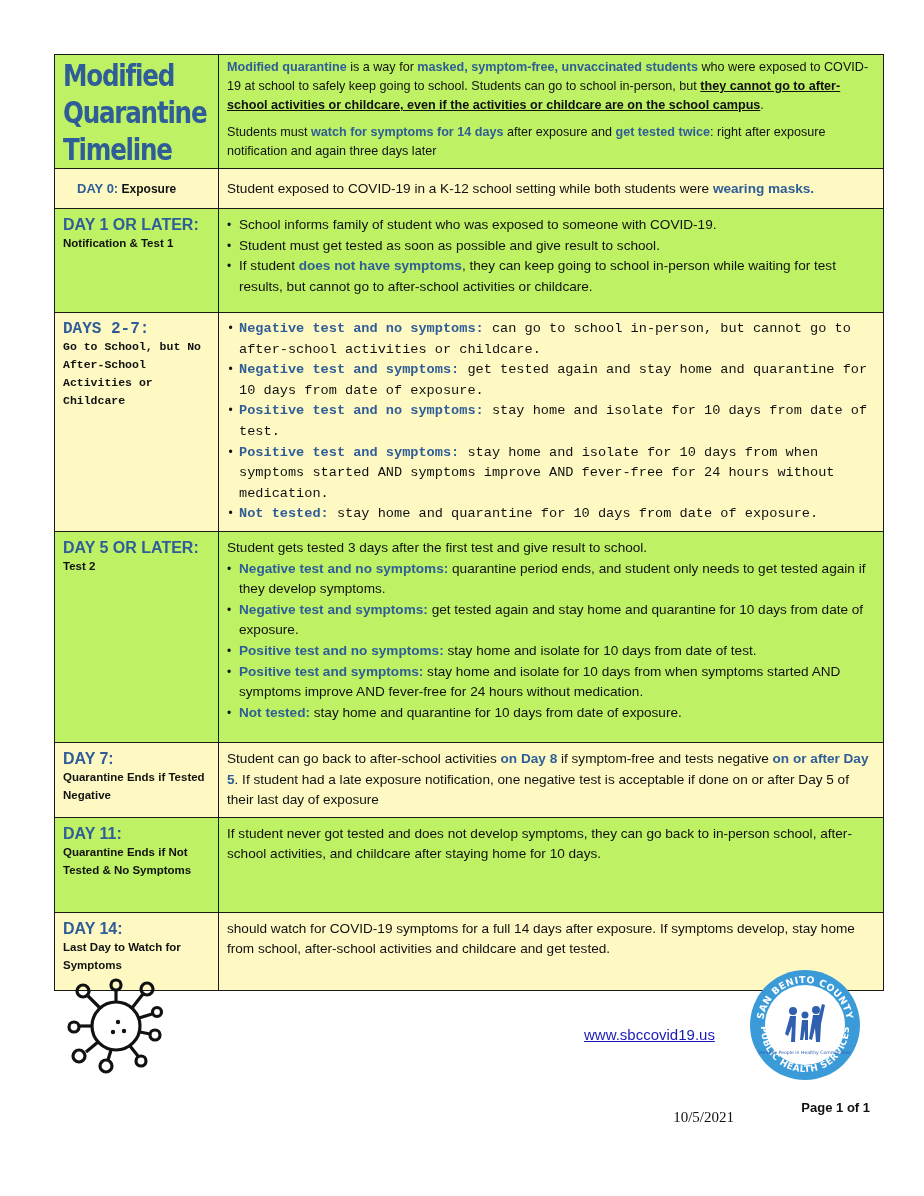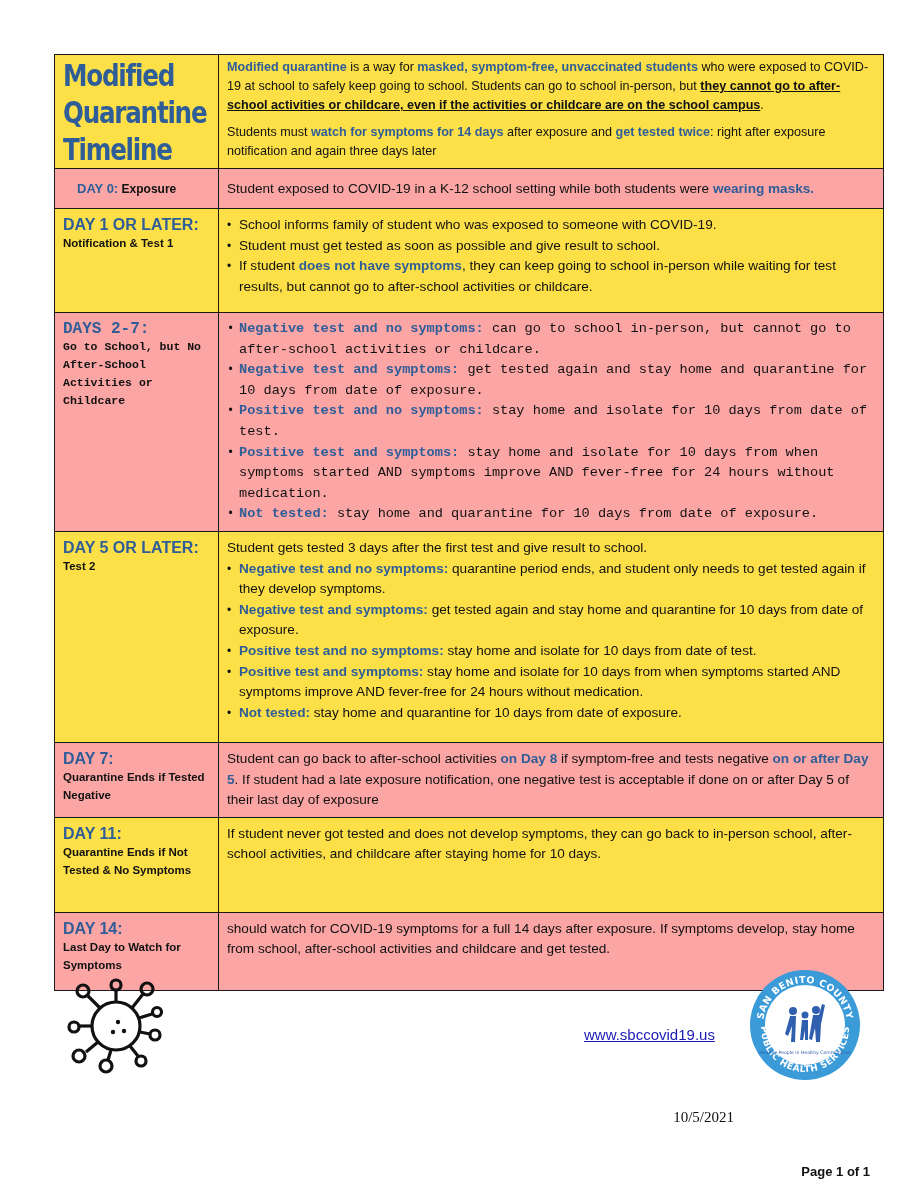--- a/index.html
+++ b/index.html
@@ -4,22 +4,22 @@
 <style>
   html, body { margin: 0; padding: 0; background: #ffffff; }
   body { width: 924px; height: 1196px; position: relative; overflow: hidden;
          font-family: "Liberation Sans", "DejaVu Sans", sans-serif; color: #111; }
   .page { position: absolute; left: 0; top: 0; width: 924px; height: 1196px; }
 
   table.timeline { position: absolute; left: 54px; top: 54px; width: 830px;
                    border-collapse: collapse; table-layout: fixed; }
   table.timeline td { border: 1.5px solid #1a1a1a; vertical-align: top; padding: 0; }
   td.lbl { width: 155px; }
-  tr.peach td { background: #fca5a5; }
-  tr.white td { background: #fde047; }
+  tr.peach td { background: #fef9c3; }
+  tr.white td { background: #bef264; }
 
   .title-cell { padding: 2px 0 0 8px !important; vertical-align: middle !important; }
   .big-title { font-family: "DejaVu Sans", sans-serif; font-weight: bold; color: #2f5d97;
                font-size: 30px; line-height: 37px; letter-spacing: -1.5px;
                transform: scaleX(0.82); transform-origin: left center; white-space: nowrap; }
   .intro { padding: 3px 8px 6px 8px !important; font-size: 12.6px; line-height: 19px; }
   .intro p { margin: 0; }
   .intro p + p { margin-top: 8px; }
 
   .blue { color: #2f5d97; font-weight: bold; }
@@ -38,21 +38,21 @@
   .body-cell li { position: relative; padding-left: 12px; }
   .body-cell li::before { content: "\2022"; position: absolute; left: 0; top: 0; font-size: 12px; }
   .day0-body { padding-top: 10px !important; }
 
   .footer-icon { position: absolute; left: 64px; top: 972px; width: 104px; height: 104px; }
   .footer-text { position: absolute; left: 176px; top: 972px; width: 390px; font-size: 15.5px; line-height: 24px; }
   .site-link { position: absolute; left: 584px; top: 1026px; width: 150px; text-align: left;
                font-size: 15px; color: #1a1ab5; text-decoration: underline; }
   .footer-date { position: absolute; left: 584px; top: 1109px; width: 150px; text-align: right; font-size: 15px; font-family: Liberation Serif, serif; }
   .logo { position: absolute; left: 748px; top: 968px; width: 114px; height: 114px; }
-  .page-num { position: absolute; left: 780px; top: 1164px; width: 90px; text-align: right;
+  .page-num { position: absolute; left: 780px; top: 1100px; width: 90px; text-align: right;
               font-size: 13px; font-weight: bold; }
 </style>
 </head>
 <body>
 
 <div class="page">
   <table class="timeline">
     <tbody id="tbody">
       <tr class="white" style="height:114px">
         <td class="lbl title-cell">

